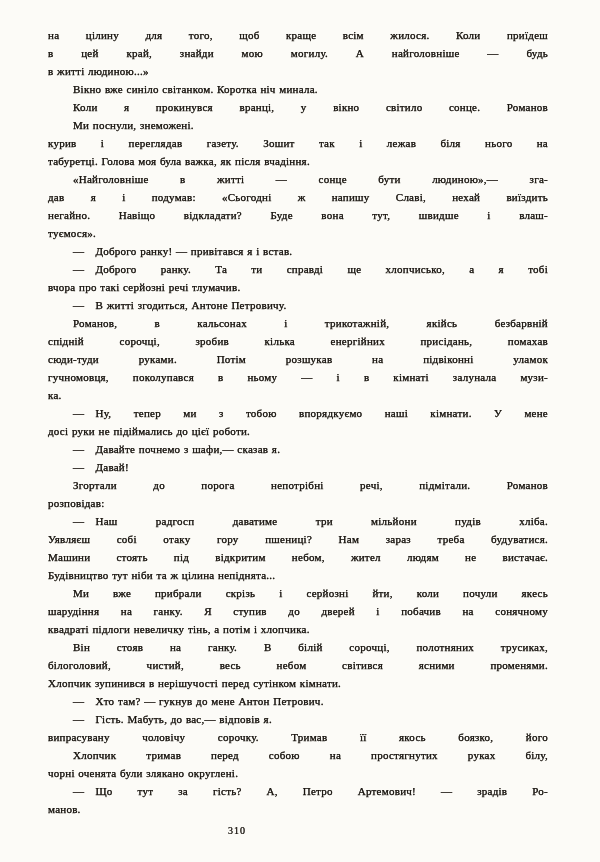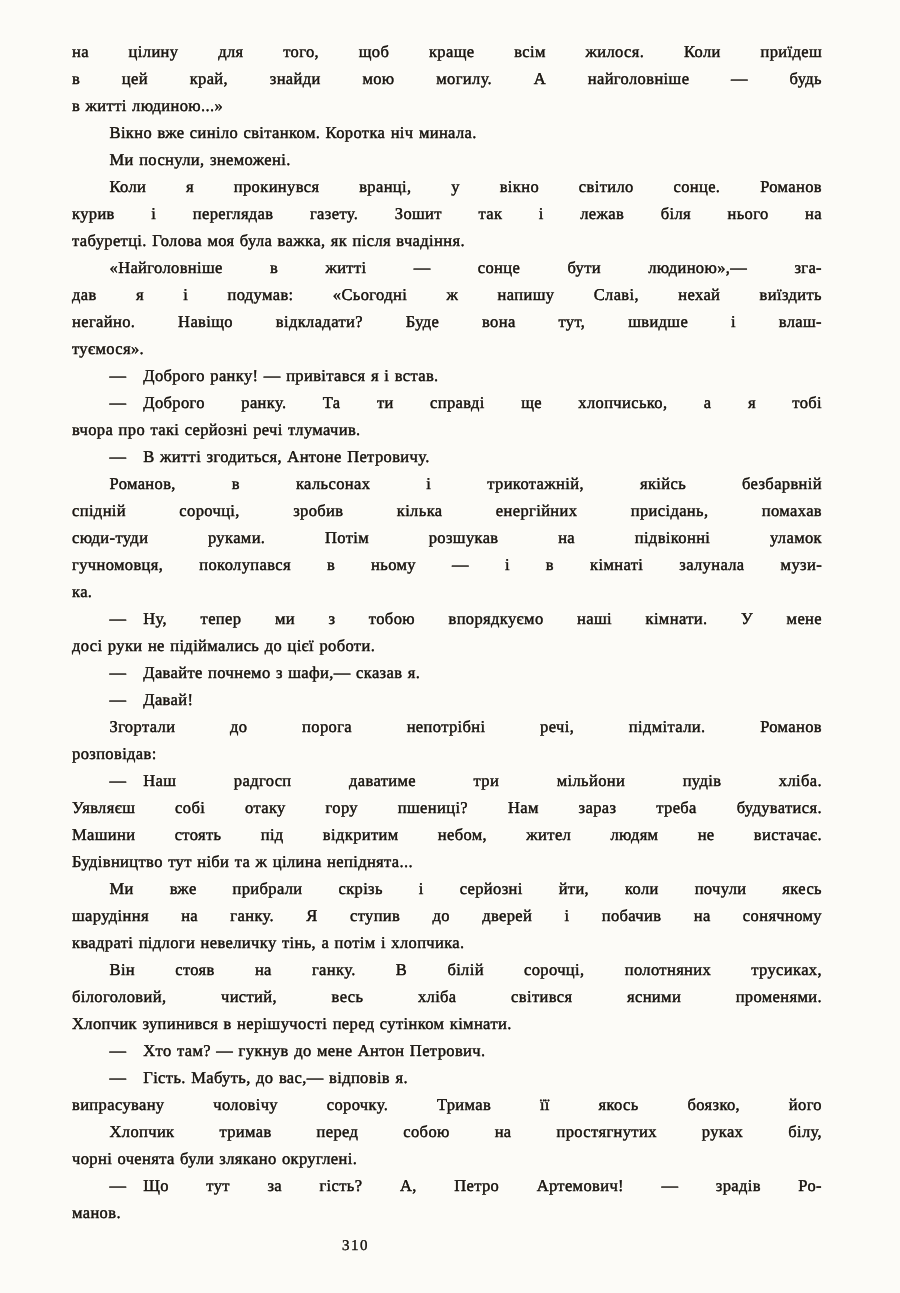--- a/index.html
+++ b/index.html
@@ -57,22 +57,22 @@
 </style>
 </head>
 <body style="background: rgb(252, 251, 247); color: rgb(27, 23, 18);">
 
 <div class="page">
   <div class="text-block">
       <div class="line">на цілину для того, щоб краще всім жилося. Коли приїдеш</div>
       <div class="line">в цей край, знайди мою могилу. А найголовніше — будь</div>
       <div class="line last">в житті людиною...»</div>
       <div class="line last indent">Вікно вже синіло світанком. Коротка ніч минала.</div>
+      <div class="line indent">Коли я прокинувся вранці, у вікно світило сонце. Романов</div>
       <div class="line last indent">Ми поснули, знеможені.</div>
-      <div class="line indent">Коли я прокинувся вранці, у вікно світило сонце. Романов</div>
       <div class="line">курив і переглядав газету. Зошит так і лежав біля нього на</div>
       <div class="line last">табуретці. Голова моя була важка, як після вчадіння.</div>
       <div class="line indent">«Найголовніше в житті — сонце бути людиною»,— зга-</div>
       <div class="line">дав я і подумав: «Сьогодні ж напишу Славі, нехай виїздить</div>
       <div class="line">негайно. Навіщо відкладати? Буде вона тут, швидше і влаш-</div>
       <div class="line last">туємося».</div>
       <div class="line last indent">— Доброго ранку! — привітався я і встав.</div>
       <div class="line indent">— Доброго ранку. Та ти справді ще хлопчисько, а я тобі</div>
       <div class="line last">вчора про такі серйозні речі тлумачив.</div>
       <div class="line last indent">— В житті згодиться, Антоне Петровичу.</div>
@@ -88,21 +88,21 @@
       <div class="line indent">Згортали до порога непотрібні речі, підмітали. Романов</div>
       <div class="line last">розповідав:</div>
       <div class="line indent">— Наш радгосп даватиме три мільйони пудів хліба.</div>
       <div class="line">Уявляєш собі отаку гору пшениці? Нам зараз треба будуватися.</div>
       <div class="line">Машини стоять під відкритим небом, жител людям не вистачає.</div>
       <div class="line last">Будівництво тут ніби та ж цілина непіднята...</div>
       <div class="line indent">Ми вже прибрали скрізь і серйозні йти, коли почули якесь</div>
       <div class="line">шарудіння на ганку. Я ступив до дверей і побачив на сонячному</div>
       <div class="line last">квадраті підлоги невеличку тінь, а потім і хлопчика.</div>
       <div class="line indent">Він стояв на ганку. В білій сорочці, полотняних трусиках,</div>
-      <div class="line">білоголовий, чистий, весь хліба світився ясними променями.</div>
+      <div class="line">білоголовий, чистий, весь небом світився ясними променями.</div>
       <div class="line last">Хлопчик зупинився в нерішучості перед сутінком кімнати.</div>
       <div class="line last indent">— Хто там? — гукнув до мене Антон Петрович.</div>
       <div class="line last indent">— Гість. Мабуть, до вас,— відповів я.</div>
       <div class="line">випрасувану чоловічу сорочку. Тримав її якось боязко, його</div>
       <div class="line indent">Хлопчик тримав перед собою на простягнутих руках білу,</div>
       <div class="line last">чорні оченята були злякано округлені.</div>
       <div class="line indent">— Що тут за гість? А, Петро Артемович! — зрадів Ро-</div>
       <div class="line last">манов.</div>
     </div>
   <div class="footer">310</div>

